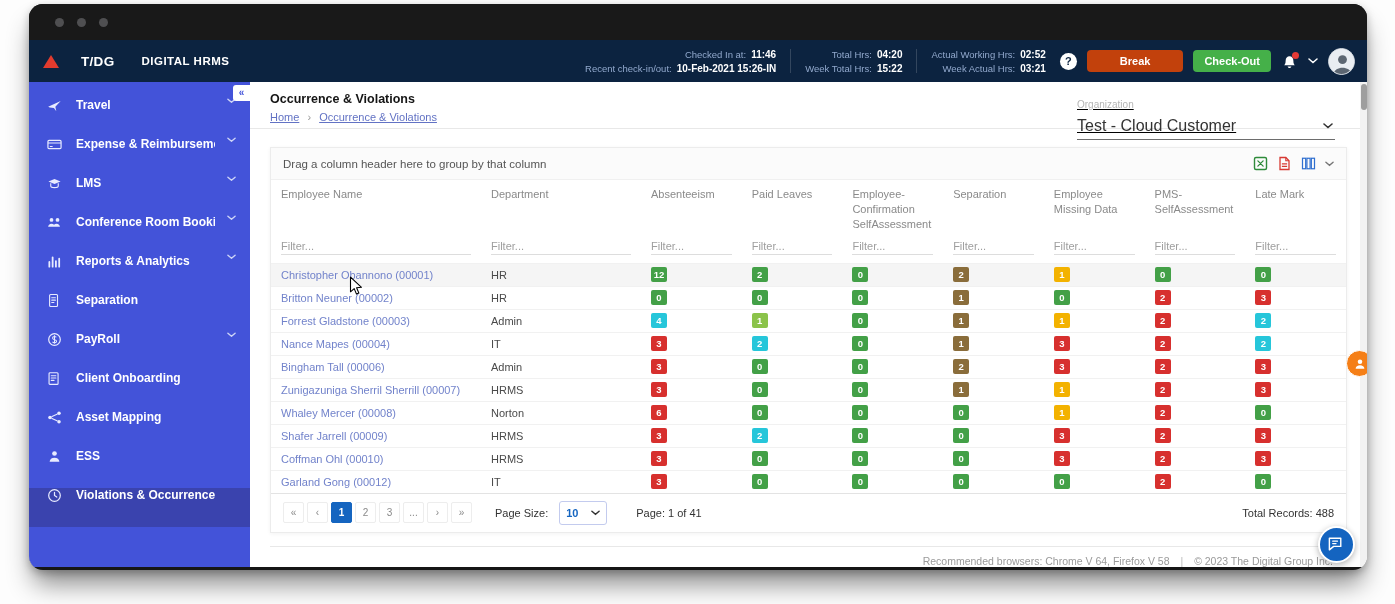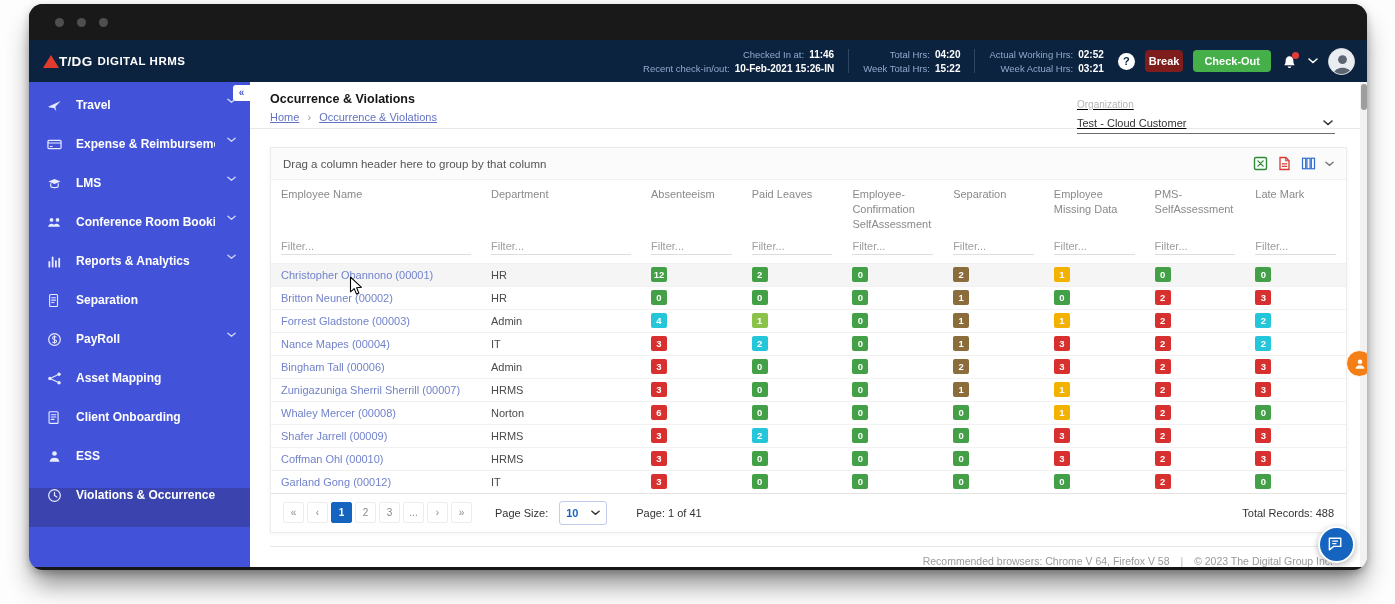--- a/index.html
+++ b/index.html
@@ -10,33 +10,33 @@
   .window { position:absolute; left:29px; top:4px; width:1338px; height:566px;
     border-radius:14px; background:#161616; overflow:hidden; padding-bottom:3px;
     box-shadow:0 18px 26px -4px rgba(0,0,0,.45), 0 3px 8px rgba(0,0,0,.25); }
   .titlebar { height:36px; background:#191919; display:flex; align-items:center; gap:13px; padding-left:26px; }
   .tb-dot { width:9px; height:9px; border-radius:50%; background:#4f4f51; }
 
   .app { height:527px; display:flex; flex-direction:column; background:#fff; }
 
   
   .topbar { height:42px; background:#0c2340; display:flex; align-items:center; padding:0 12px 0 14px; color:#fff; flex:0 0 auto; }
-  .brand { display:flex; align-items:center; gap:0; }
+  .brand { display:flex; align-items:center; gap:22px; }
   .logo-mark { width:0; height:0; border-left:8px solid transparent; border-right:8px solid transparent; border-bottom:13px solid #e23b2e; display:inline-block; }
   .logo-text { font-weight:bold; font-size:13.5px; letter-spacing:.3px; }
   .app-name { font-weight:bold; font-size:11.5px; margin-left:5px; letter-spacing:.5px; }
   .stats { margin-left:auto; display:flex; align-items:center; gap:14px; }
   .stat-group { display:flex; flex-direction:column; gap:3px; }
   .stat-line { display:flex; justify-content:flex-end; gap:5px; align-items:baseline; white-space:nowrap; }
   .stat-label { color:#92a9cd; font-size:9.5px; }
   .stat-value { color:#fff; font-size:10px; font-weight:bold; }
   .stat-sep { width:1px; height:24px; background:rgba(255,255,255,.16); }
   .hdr-actions { display:flex; align-items:center; gap:10px; margin-left:14px; }
   .help { width:17px; height:17px; border-radius:50%; background:#fff; color:#0c2340; font-weight:bold; font-size:11px; display:flex; align-items:center; justify-content:center; cursor:pointer; }
-  .btn-break { background:#7f1d1d; border:none; color:#fff; font-weight:bold; font-size:11px; padding:5px 4px; border-radius:4px; }
+  .btn-break { background:#c2410c; border:none; color:#fff; font-weight:bold; font-size:11px; padding:5px 33px; border-radius:4px; }
   .btn-checkout { background:#45b049; border:none; color:#fff; font-weight:bold; font-size:11px; padding:5px 11px; border-radius:4px; }
   .bell { position:relative; display:flex; cursor:pointer; }
   .bell-dot { position:absolute; top:-1px; right:-1px; width:7px; height:7px; border-radius:50%; background:#e53935; }
   .hdr-caret { display:flex; color:#fff; cursor:pointer; }
   .avatar { width:27px; height:27px; border-radius:50%; overflow:hidden; border:1px solid #cfd6dd; display:block; background:#e9edf2; cursor:pointer; }
 
   
   .body-row { flex:1; display:flex; min-height:0; }
   .sidebar { width:221px; background:#4353d9; position:relative; flex:0 0 auto; }
   .collapse { position:absolute; top:3px; right:0; width:17px; height:16px; background:#fff; color:#4353d9; border:none; border-radius:3px 0 0 3px; font-size:10px; line-height:1; font-weight:bold; }
@@ -50,21 +50,21 @@
   .sb-ch svg { width:9px; height:6px; }
 
   .main { flex:1; position:relative; background:#fff; min-width:0; }
   .page-head { position:relative; padding:10px 30px 0 20px; height:47px; border-bottom:1px solid #e8e8e8; }
   h1 { font-size:12.5px; color:#151515; font-weight:bold; }
   .crumbs { margin-top:5px; font-size:11px; color:#6272c4; }
   .crumbs .crumb { color:#6272c4; text-decoration:underline; cursor:pointer; }
   .crumb-sep { color:#999; margin:0 5px; text-decoration:none; }
   .org { position:absolute; right:32px; top:17px; width:258px; cursor:pointer;text-decoration:underline; }
   .org-label { font-size:10px; color:#b5b5b5; }
-  .org-value-row { display:flex; justify-content:space-between; align-items:center; border-bottom:1px solid #6d6d6d; padding:7px 2px 4px 0; font-size:11px; color:#333; }
+  .org-value-row { display:flex; justify-content:space-between; align-items:center; border-bottom:1px solid #6d6d6d; padding:7px 2px 4px 0; font-size:16px; color:#333; }
   .org-caret { display:flex; color:#333; }
   .org-caret svg { width:10px; height:6px; }
 
   
   .card { margin:18px 20px 0; border:1px solid #ececec; box-shadow:0 1px 4px rgba(0,0,0,.05); background:#fff;
     --cols:210px 160px repeat(7, 1fr); }
   .hintbar { display:flex; align-items:center; justify-content:space-between; padding:8px 12px; font-size:11.5px; color:#555; background:#fbfbfb; }
   .export-icons { display:flex; align-items:center; gap:9px; }
   .export-icons span { display:flex; cursor:pointer; }
   .ghead, .gfilter, .trow { display:grid; grid-template-columns:var(--cols); }
@@ -268,36 +268,36 @@
               <span class="sb-lb">PayRoll</span>
               <span class="sb-ch">
                 <svg viewBox="0 0 10 6">
                   <path d="M1 1l4 3.5L9 1" fill="none" stroke="currentColor" stroke-width="1.5" stroke-linecap="round" stroke-linejoin="round"></path>
                 </svg>
               </span>
             </div>
             <div class="sb-item">
               <span class="sb-ic">
                 <svg viewBox="0 0 16 16">
+                  <rect x="2.2" y="1.8" width="9.6" height="12.4" rx="1" fill="none" stroke="currentColor" stroke-width="1.2"></rect>
+                  <path d="M4.5 5h5M4.5 7.5h5M4.5 10h3" stroke="currentColor" stroke-width="1.1" stroke-linecap="round"></path>
+                </svg>
+              </span>
+              <span class="sb-lb">Client Onboarding</span>
+            </div>
+            <div class="sb-item">
+              <span class="sb-ic">
+                <svg viewBox="0 0 16 16">
                   <circle cx="3.2" cy="8" r="1.9" fill="currentColor"></circle>
                   <circle cx="12.8" cy="3.4" r="1.9" fill="currentColor"></circle>
                   <circle cx="12.8" cy="12.6" r="1.9" fill="currentColor"></circle>
                   <path d="M4.8 7.2l6.4-3M4.8 8.8l6.4 3" stroke="currentColor" stroke-width="1.2"></path>
                 </svg>
               </span>
               <span class="sb-lb">Asset Mapping</span>
-            </div>
-            <div class="sb-item">
-              <span class="sb-ic">
-                <svg viewBox="0 0 16 16">
-                  <rect x="2.2" y="1.8" width="9.6" height="12.4" rx="1" fill="none" stroke="currentColor" stroke-width="1.2"></rect>
-                  <path d="M4.5 5h5M4.5 7.5h5M4.5 10h3" stroke="currentColor" stroke-width="1.1" stroke-linecap="round"></path>
-                </svg>
-              </span>
-              <span class="sb-lb">Client Onboarding</span>
             </div>
             <div class="sb-item">
               <span class="sb-ic">
                 <svg viewBox="0 0 16 16">
                   <circle cx="8" cy="4.8" r="2.5" fill="currentColor"></circle>
                   <path d="M2.8 13.6c0-2.7 2.3-4.4 5.2-4.4s5.2 1.7 5.2 4.4z" fill="currentColor"></path>
                 </svg>
               </span>
               <span class="sb-lb">ESS</span>
             </div>

